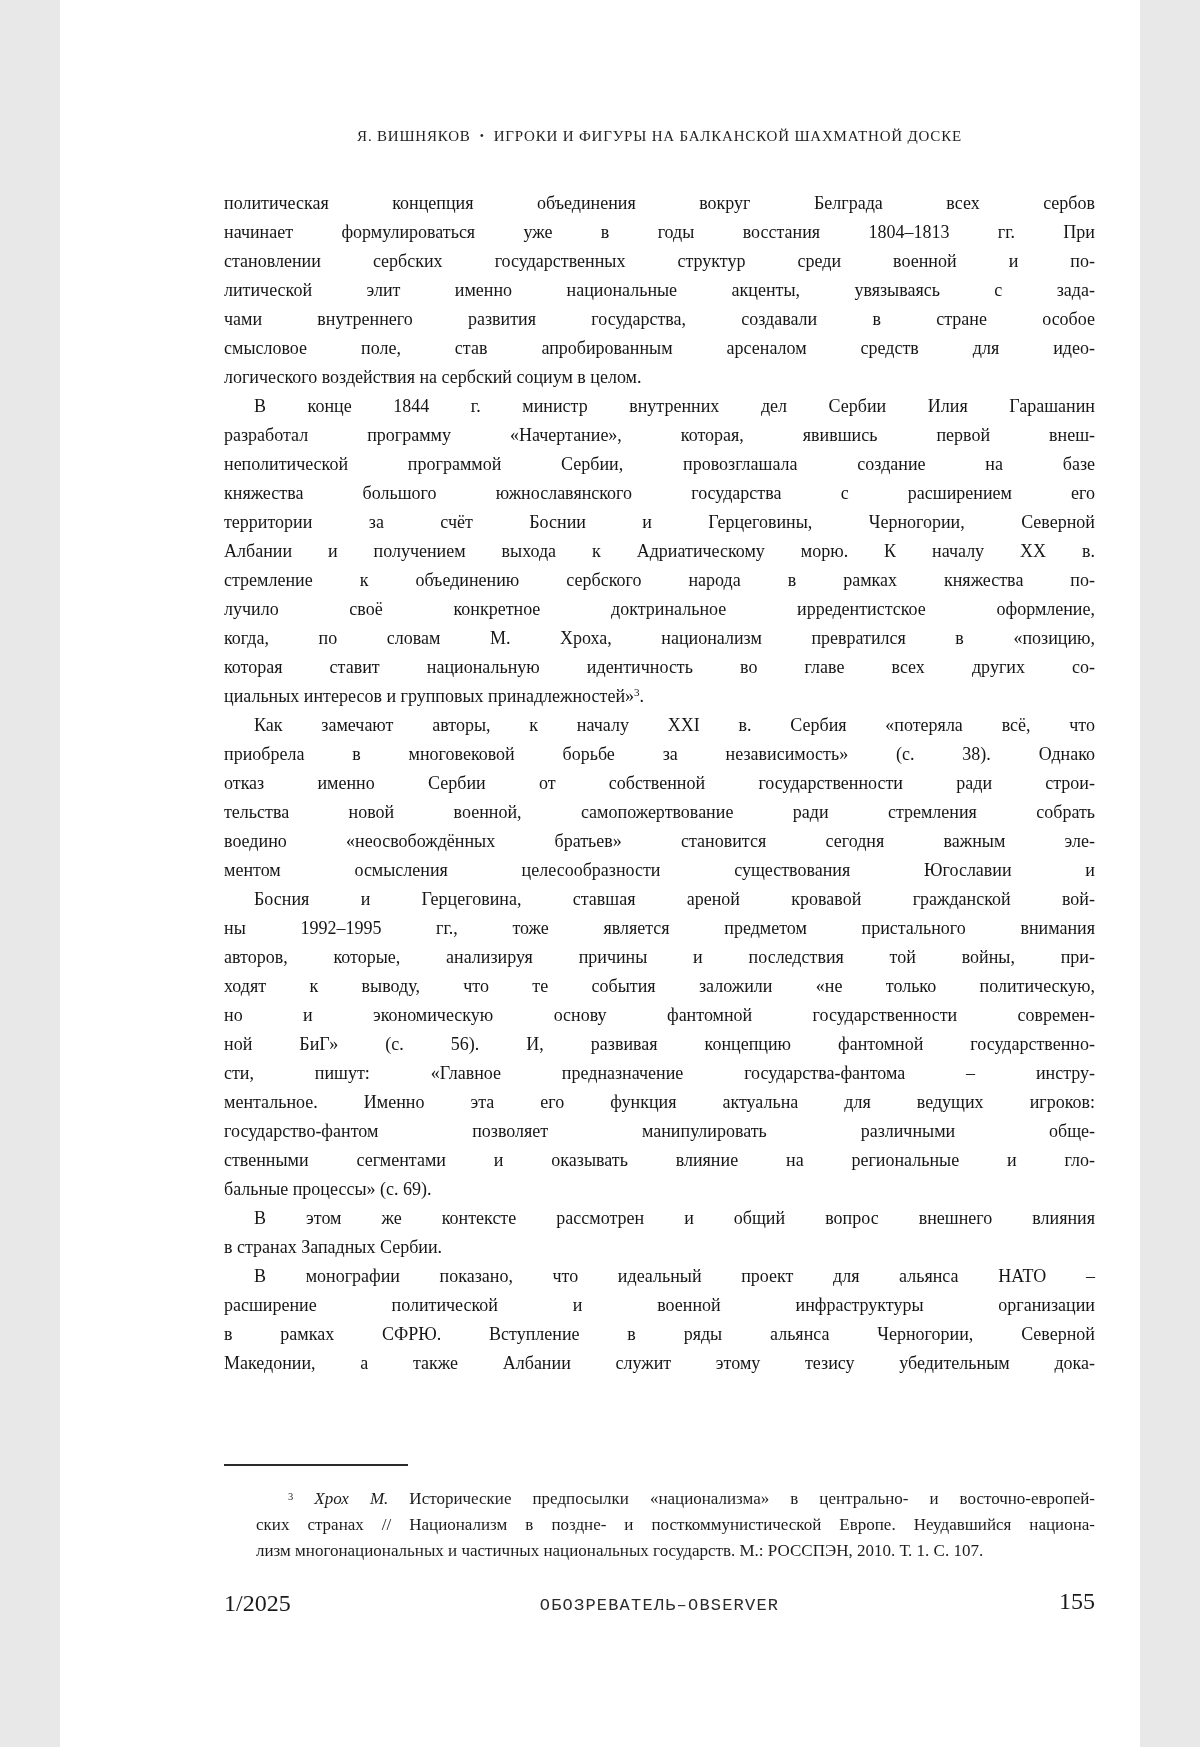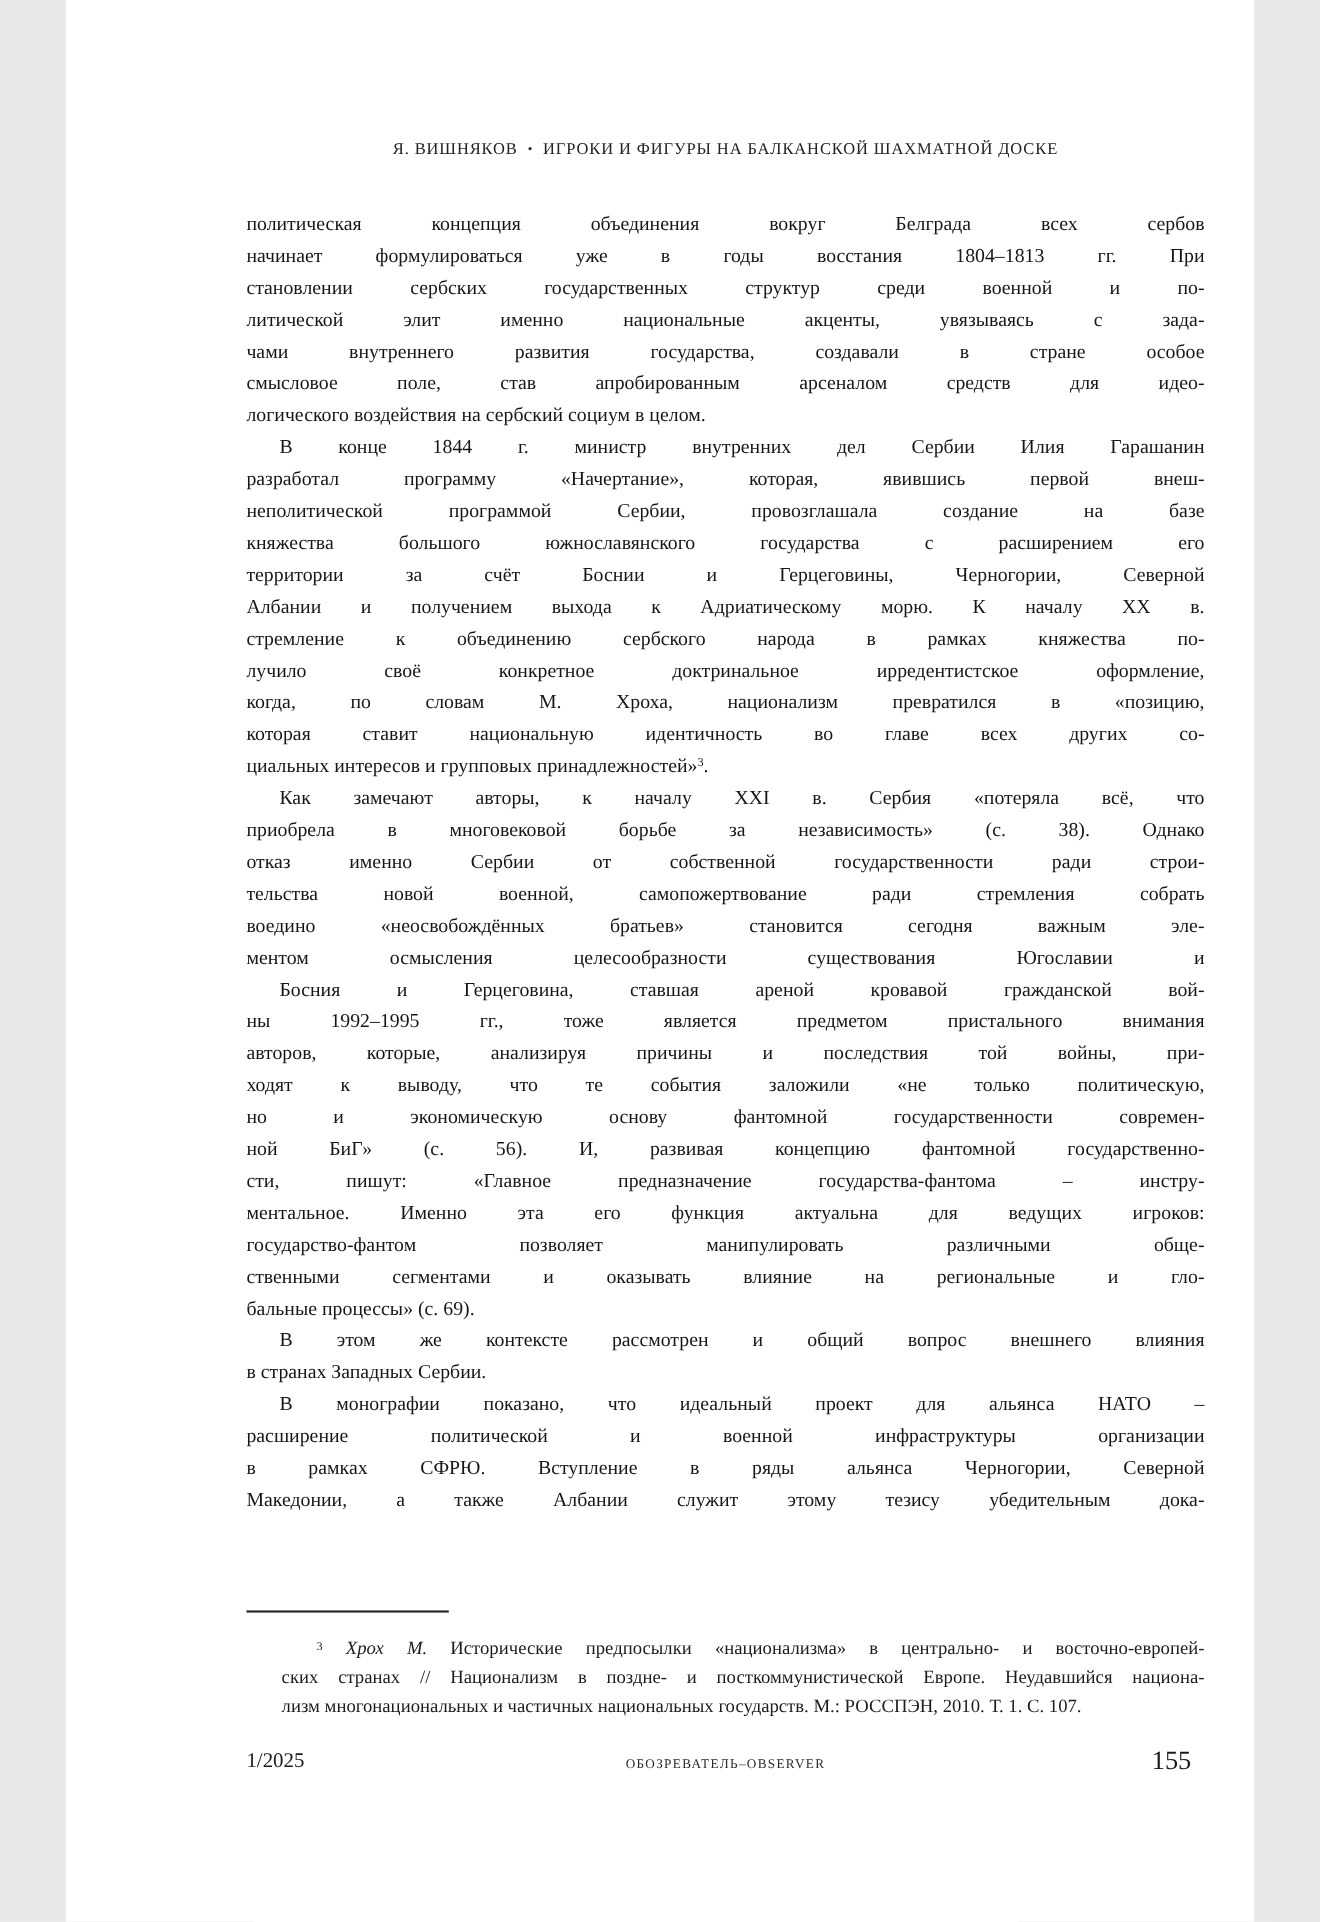--- a/index.html
+++ b/index.html
@@ -84,35 +84,36 @@
     position: absolute;
     top: 1588px;
     left: 164px;
     width: 871px;
     height: 30px;
   }
   .footer-issue {
     position: absolute;
     left: 0;
     top: 2px;
-    font-size: 19px;
+    font-size: 24px;
   }
   .footer-journal {
     position: absolute;
     left: 50%;
     transform: translateX(-50%);
     top: 8px;
-    font-size: 12px;
+    font-size: 17px;
     letter-spacing: 1.2px;
     color: #2b2b2b;
     white-space: nowrap;
+    font-family: Liberation Mono, monospace;
   }
   .footer-page {
     position: absolute;
-    right: 12px;
+    right: 0;
     top: 0;
     font-size: 24px;
   }
 </style>
 </head>
 <body>
 
 <div class="page">
 
   <div class="running-header">

